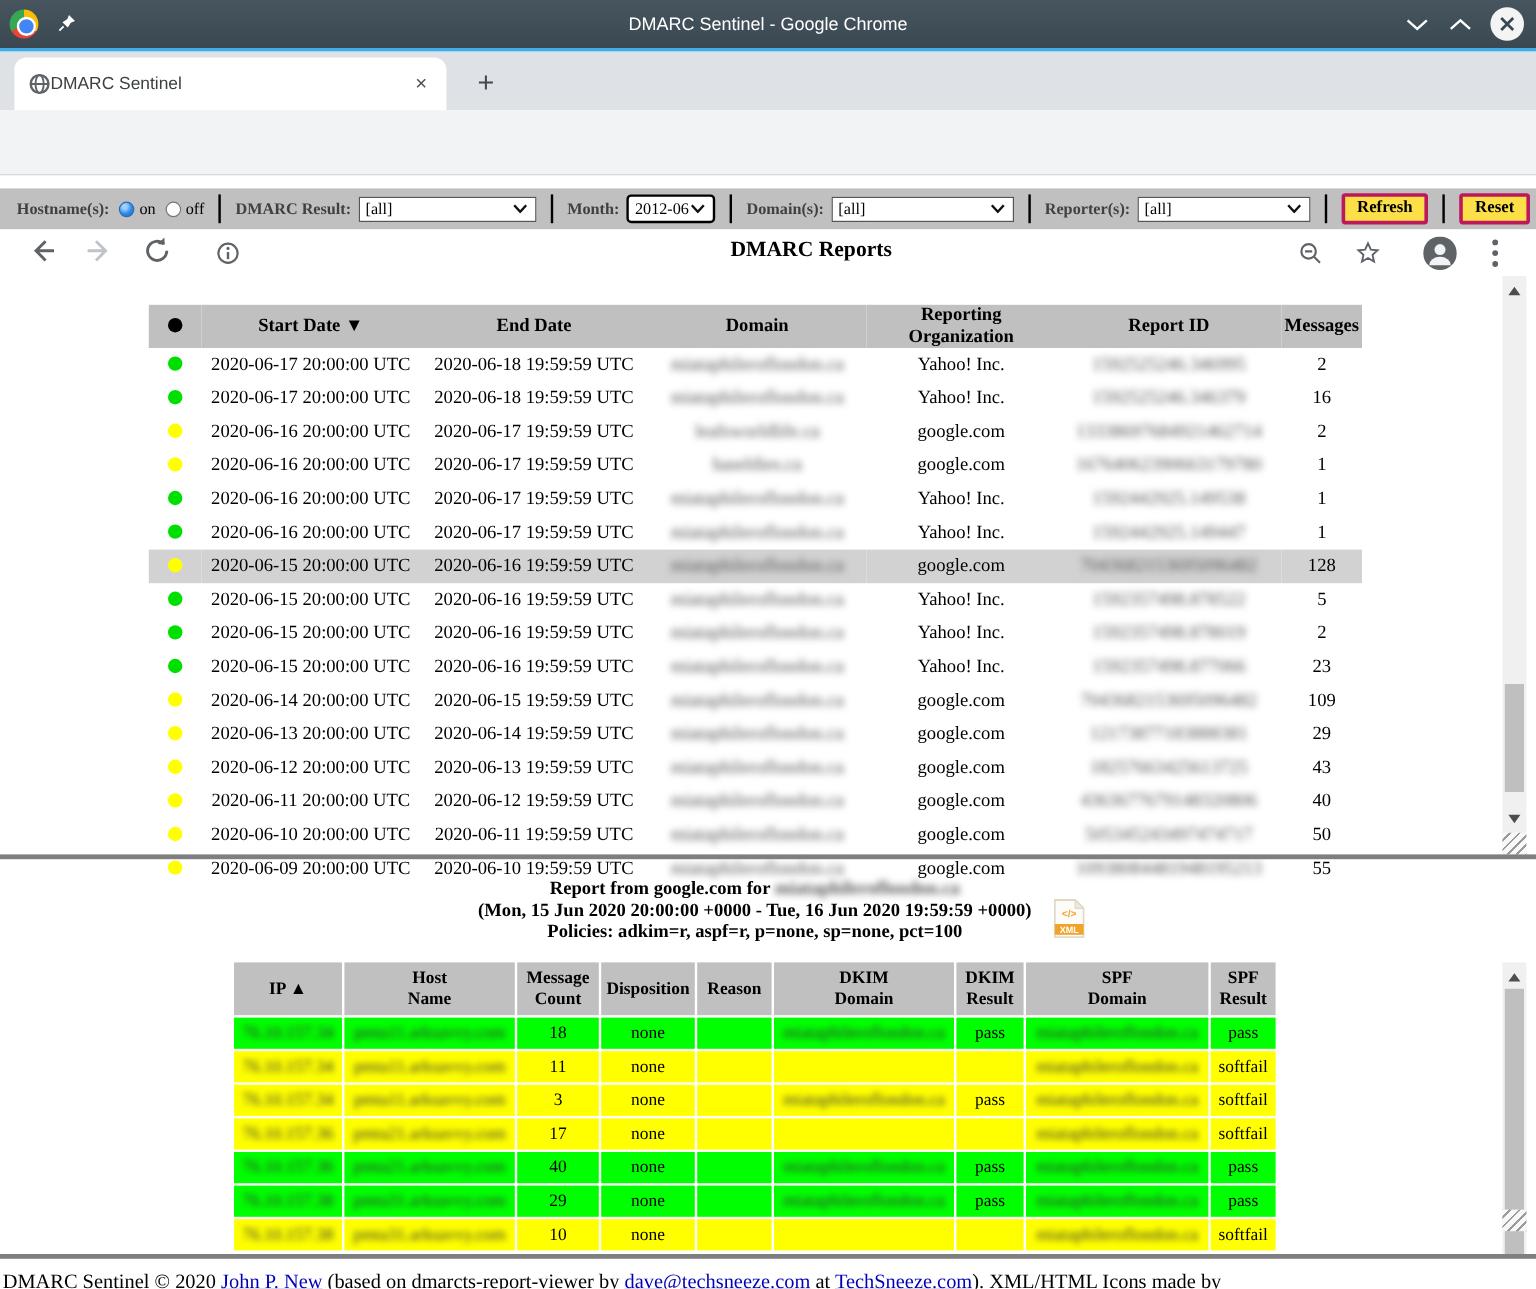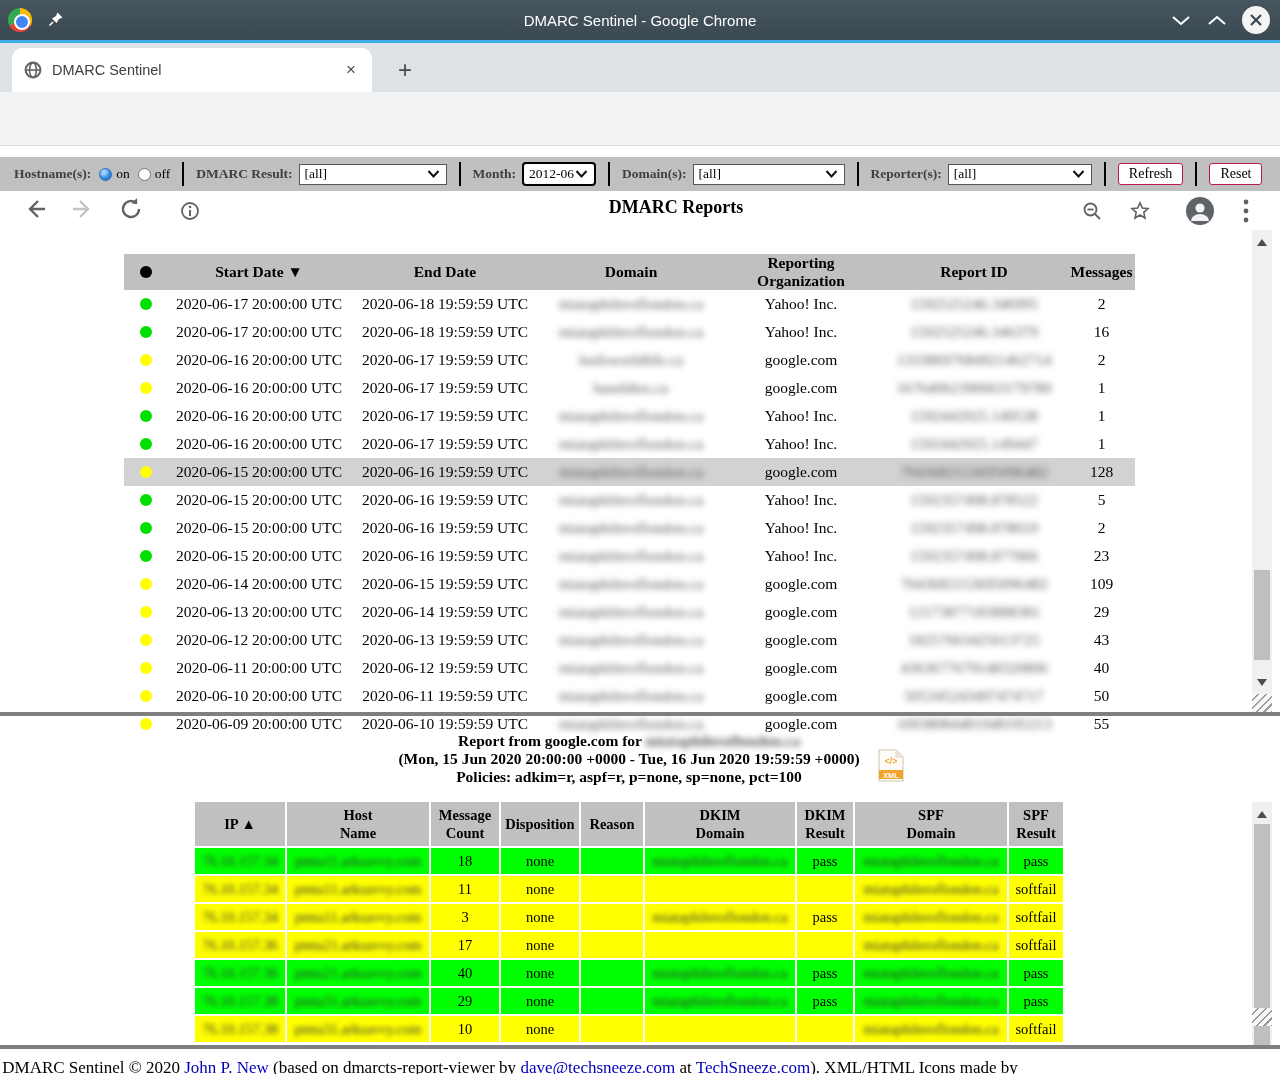--- a/index.html
+++ b/index.html
@@ -21,21 +21,21 @@
   .win-btns { position:absolute; right:10px; top:6px; display:flex; align-items:center; gap:14px; }
   .win-chevron { width:22px; height:14px; }
   .win-close { width:28px; height:28px; border-radius:50%; background:#f4f4f4; display:flex;
     align-items:center; justify-content:center; }
 
   
   #tabstrip { position:absolute; left:0; top:43px; width:1280px; height:49px; background:#dee1e6; }
   #tab { position:absolute; left:12px; top:5px; width:360px; height:44px; background:#fff;
     border-radius:10px 10px 0 0; display:flex; align-items:center; padding:0 12px; }
   .tab-label { font-family:"Liberation Sans", sans-serif; font-size:14.5px; color:#3c4043;
-    margin-left:10px; flex:1; }
+    flex:1; }
   .tab-close { font-family:"Liberation Sans", sans-serif; font-size:17px; color:#4b4f54; padding:0 4px; }
   #newtab { position:absolute; left:390px; top:12px; width:30px; height:30px; display:flex;
     align-items:center; justify-content:center; font-family:"Liberation Sans", sans-serif;
     font-size:24px; color:#454a4f; }
 
   
   #btoolbar { position:absolute; left:0; top:92px; width:1280px; height:54px; background:#f1f3f4;
     border-bottom:1px solid #d5d8dc; }
   .nav-ic { position:absolute; top:104px; width:26px; height:26px; }
   #addrbar { position:absolute; left:160px; top:101px; width:1006px; height:36px; background:#ffffff;
@@ -49,22 +49,22 @@
     display:flex; align-items:center; padding-left:14px; font-size:13.5px; }
   .flabel { font-weight:bold; color:#404040; white-space:nowrap; }
   .fdiv { width:2px; height:24px; background:#000; margin:0 12px; flex:none; }
   .radio { width:13px; height:13px; border-radius:50%; border:1px solid #777; margin:0 4px 0 8px;
     background:#fdfdfd; display:inline-block; vertical-align:-2px; }
   .radio.on { background:radial-gradient(circle at 35% 30%, #9fd0ff 0 18%, #2f8be8 55%, #1b6ec2);
     border-color:#2a6db5; }
   .fsel { display:inline-flex; align-items:center; justify-content:space-between; background:#fff;
     border:1px solid #555; height:21px; padding:0 6px 0 5px; margin-left:6px; font-size:13.5px; }
   .fsel.focused { border:2px solid #000; border-radius:4px; height:24px; }
-  .fbtn { font-family:"Liberation Serif", serif; font-size:14px; background:#ffffff;
-    border:1px solid #be185d; border-radius:3px; padding:2px 10px; }
+  .fbtn { font-family:"Liberation Serif", serif; font-size:14px; background:#fde047;
+    border:3px solid #be185d; border-radius:3px; padding:2px 10px;font-weight:bold; }
 
   
   #reports-title { position:absolute; left:0; top:197px; width:1280px; text-align:center;
     font-size:18px; font-weight:bold;margin-left:36px; }
   #main-table { position:absolute; left:124px; top:230px; width:1011px; border-collapse:collapse;margin-top:24px; }
   #main-table th { background:#c0c0c0; font-weight:bold; font-size:15.5px; height:29px; text-align:center; }
   #main-table td { font-size:15.5px; height:28px; text-align:center; }
   #main-table tr.sel td { background:#d2d2d2; }
   .dot { display:inline-block; width:12px; height:12px; border-radius:50%; vertical-align:-1px; }
   .dot.green { background:#00e000; } .dot.yellow { background:#ffff00; } .dot.black { background:#000; }

